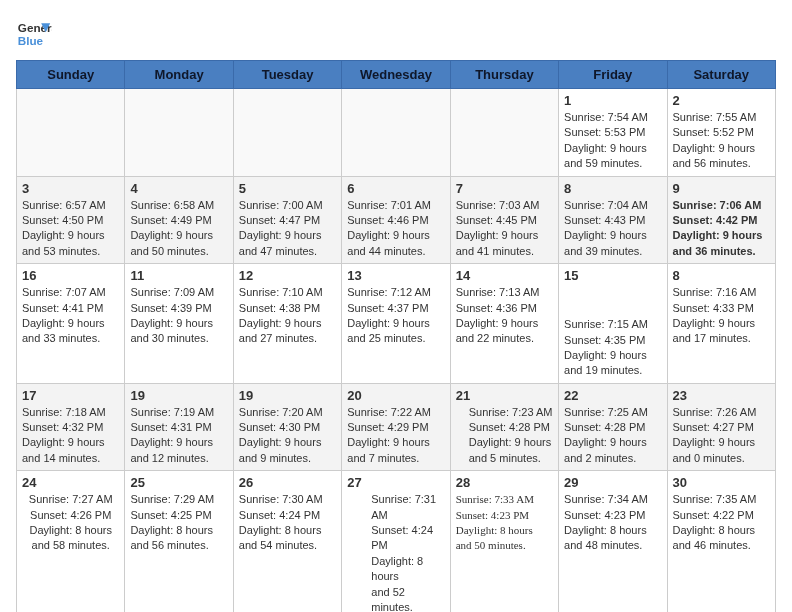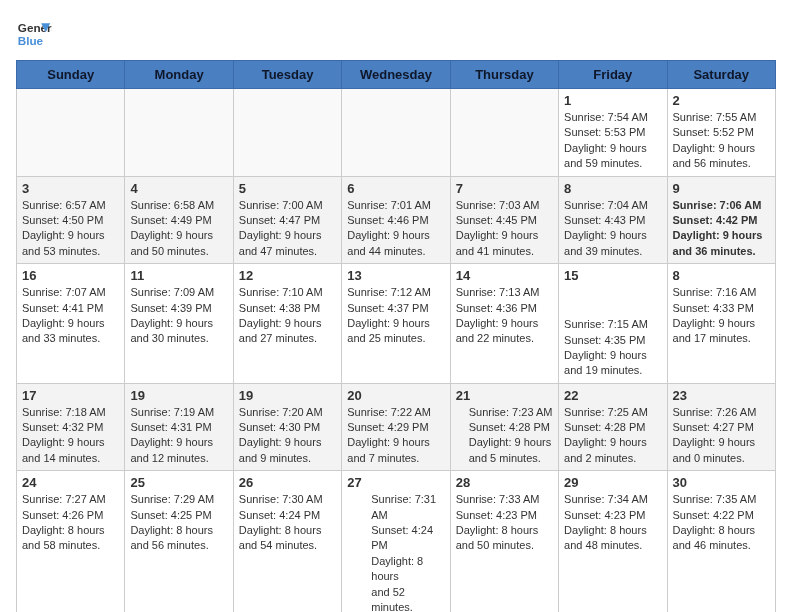--- a/index.html
+++ b/index.html
@@ -276,21 +276,21 @@
           <div class="day-num">23</div>
           <div class="day-info" style="white-space: pre-line;">Sunrise: 7:26 AM
 Sunset: 4:27 PM
 Daylight: 9 hours
 and 0 minutes.</div>
         </td>
       </tr>
       <tr>
         <td>
           <div class="day-num">24</div>
-          <div class="day-info" style="white-space: pre-line;">Sunrise: 7:27 AM
+          <div class="day-info" style="white-space: pre-line; text-align: center;">Sunrise: 7:27 AM
 Sunset: 4:26 PM
 Daylight: 8 hours
 and 58 minutes.</div>
         </td>
         <td>
           <div class="day-num">25</div>
           <div class="day-info" style="white-space: pre-line;">Sunrise: 7:29 AM
 Sunset: 4:25 PM
 Daylight: 8 hours
 and 56 minutes.</div>
@@ -304,21 +304,21 @@
         </td>
         <td>
           <div class="day-num">27</div>
           <div class="day-info" style="white-space: pre-line; margin-left: 24px;">Sunrise: 7:31 AM
 Sunset: 4:24 PM
 Daylight: 8 hours
 and 52 minutes.</div>
         </td>
         <td>
           <div class="day-num">28</div>
-          <div class="day-info" style="white-space: pre-line;">Sunrise: 7:33 AM
+          <div class="day-info" style="white-space: pre-line; font-family: Liberation Serif, serif;">Sunrise: 7:33 AM
 Sunset: 4:23 PM
 Daylight: 8 hours
 and 50 minutes.</div>
         </td>
         <td>
           <div class="day-num">29</div>
           <div class="day-info" style="white-space: pre-line;">Sunrise: 7:34 AM
 Sunset: 4:23 PM
 Daylight: 8 hours
 and 48 minutes.</div>

